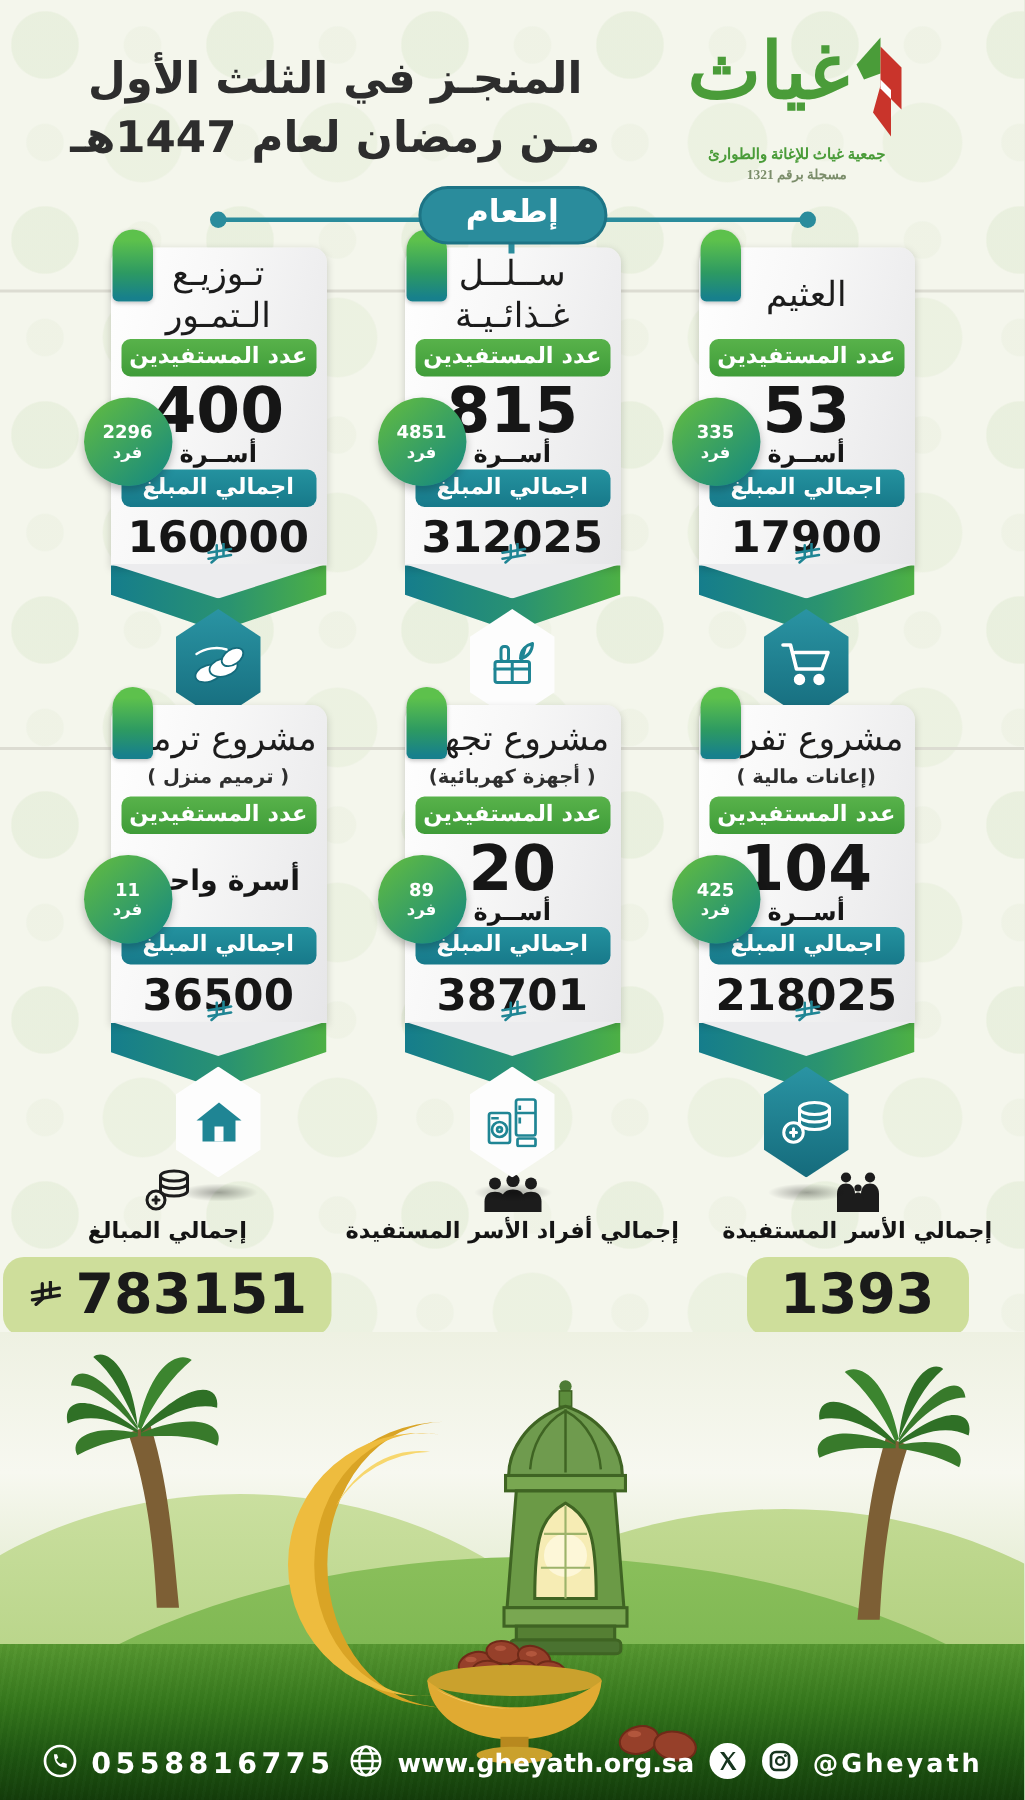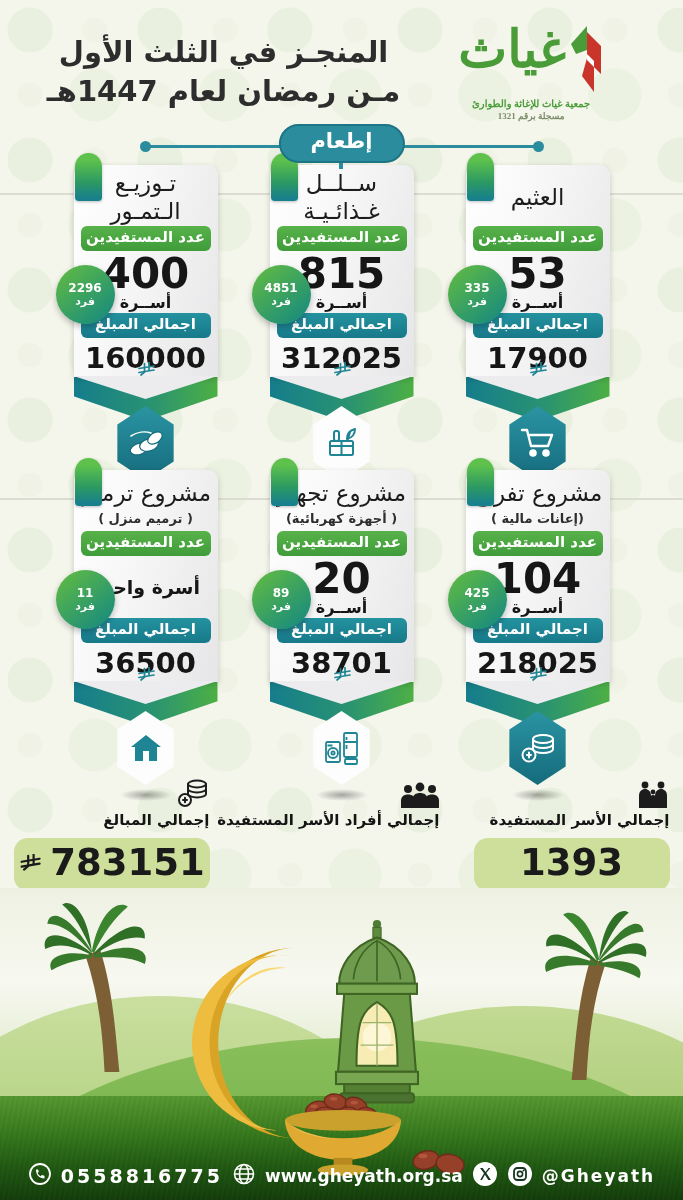--- a/index.html
+++ b/index.html
@@ -82,21 +82,21 @@
     width:64px; height:74px; clip-path:polygon(50% 0%,94% 25%,94% 75%,50% 100%,6% 75%,6% 25%);
     display:flex; align-items:center; justify-content:center; z-index:3; }
   .hex.teal{ background:linear-gradient(180deg,#2a94a3,#156b7c); color:#fff; }
   .hex.white{ background:#fdfdfd; color:#1f8594; }
   .hex-shadow{ position:absolute; top:319px; left:50%; transform:translateX(-50%);
     width:52px; height:12px;
     background:radial-gradient(closest-side, rgba(0,0,0,.33), rgba(0,0,0,0)); z-index:1; }
 
   
   .totals{ position:absolute; top:778px; left:0; right:0; display:flex; justify-content:center; gap:34px; }
-  .total-col{ display:flex; flex-direction:column; width:196px; }
+  .total-col{ display:flex; flex-direction:column; align-items:center; width:196px; }
   .total-icon{ color:#1c1c1c; height:30px; display:flex; align-items:flex-end; }
   .total-label{ font-size:15px; font-weight:800; color:#141414; margin-top:3px; white-space:nowrap; }
   .total-pill{ margin-top:9px; background:#cede9b; border-radius:14px; min-width:148px;
     padding:3px 16px 7px; display:flex; align-items:center; justify-content:center; gap:8px;
     font-size:37px; font-weight:800; color:#1a1a1a; }
   .total-pill .riyal{ color:#1a1a1a; display:flex; }
 
   
   .scene{ position:absolute; top:888px; left:0; width:683px; height:312px; overflow:hidden; }
   .sky{ position:absolute; inset:0;

